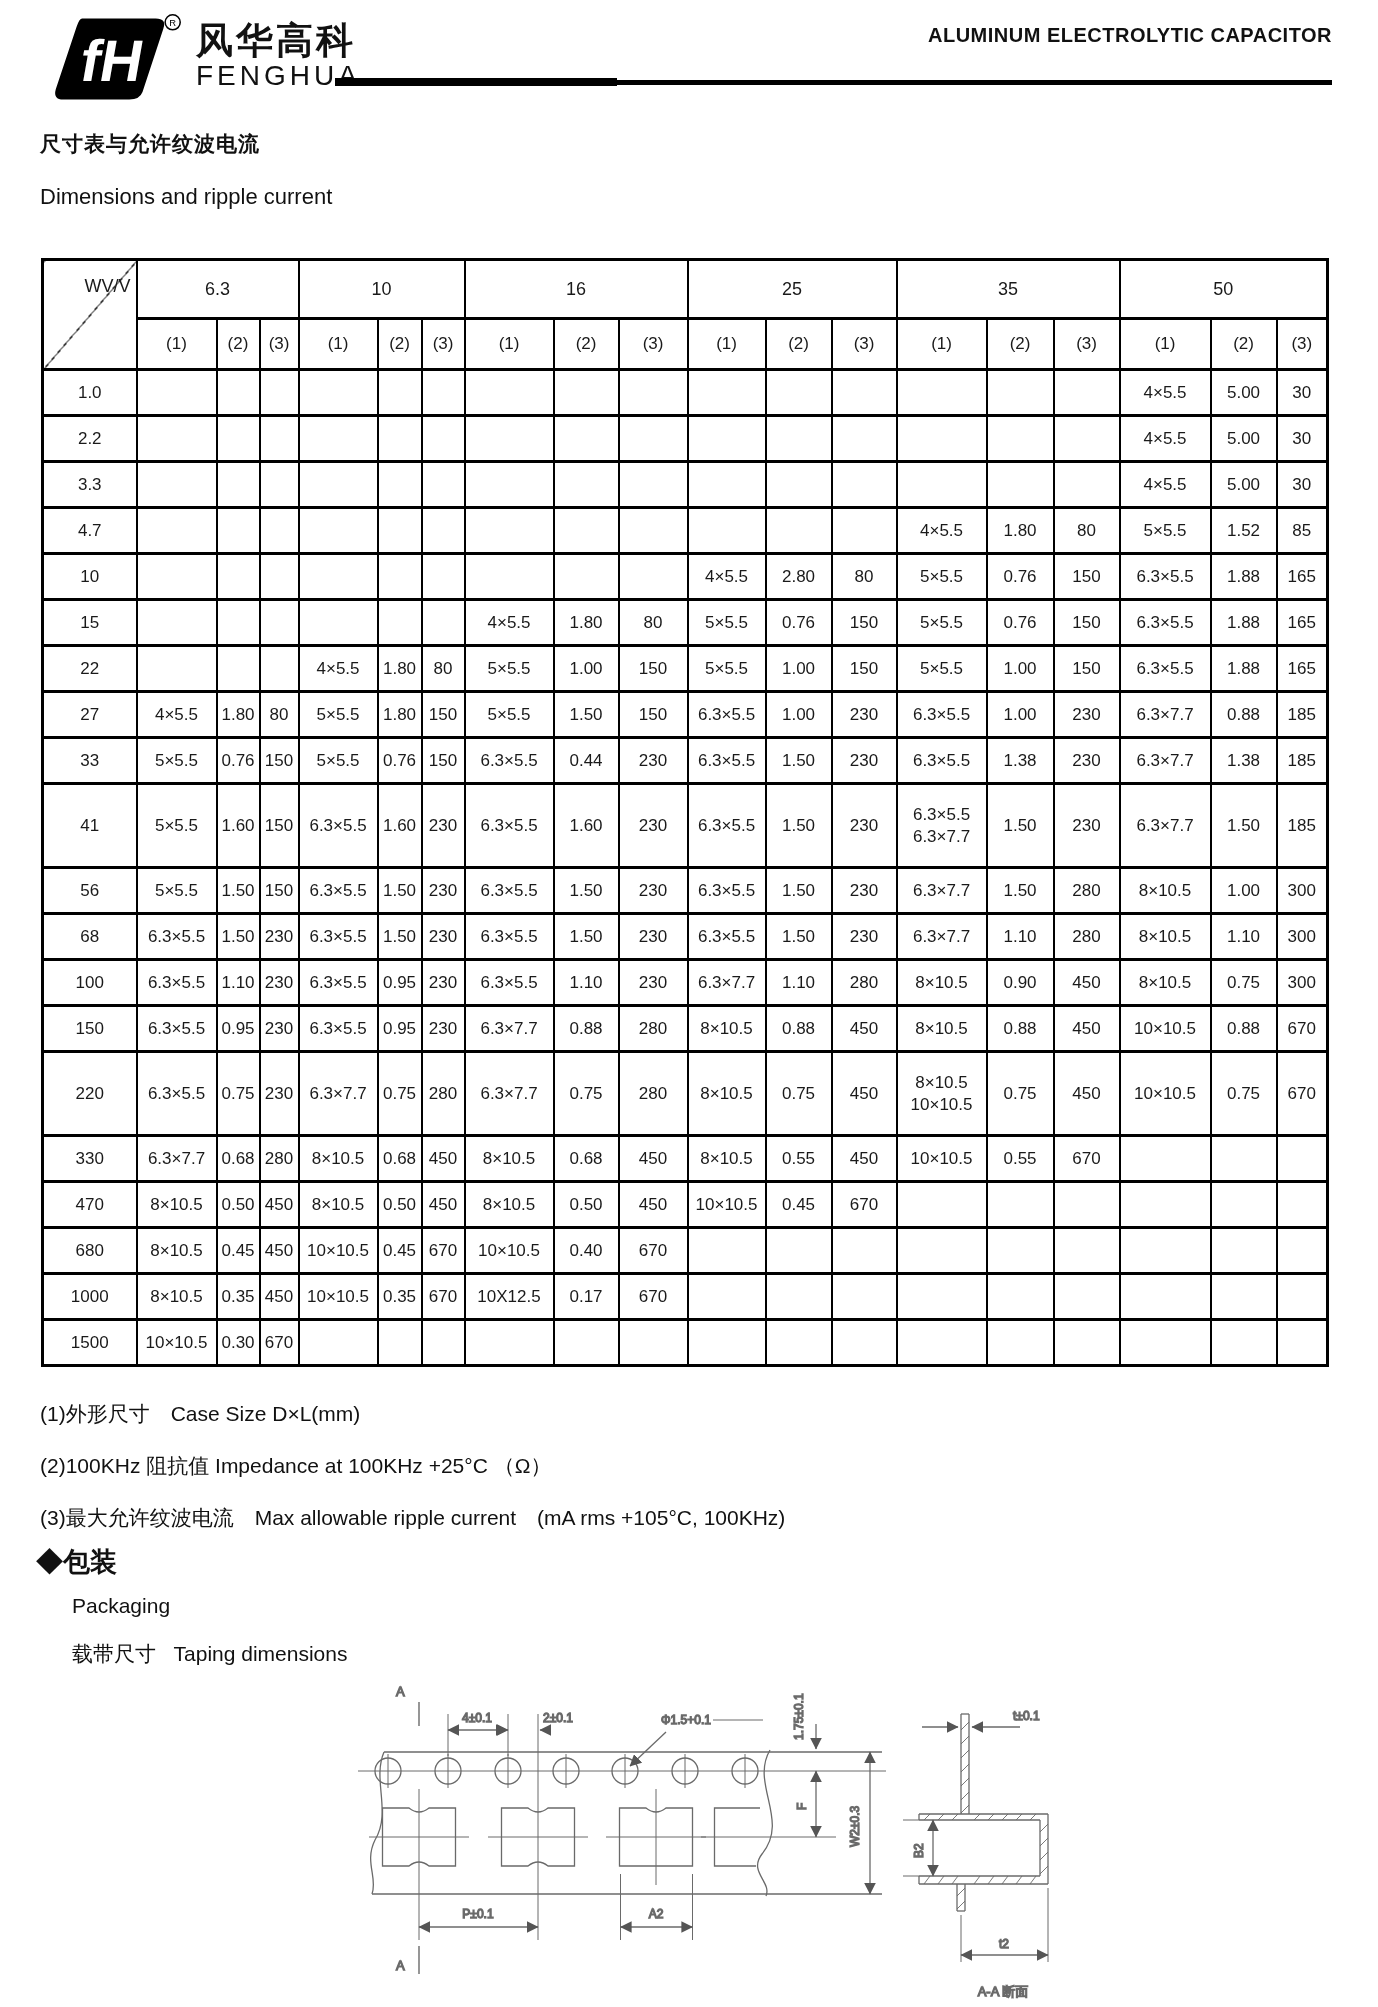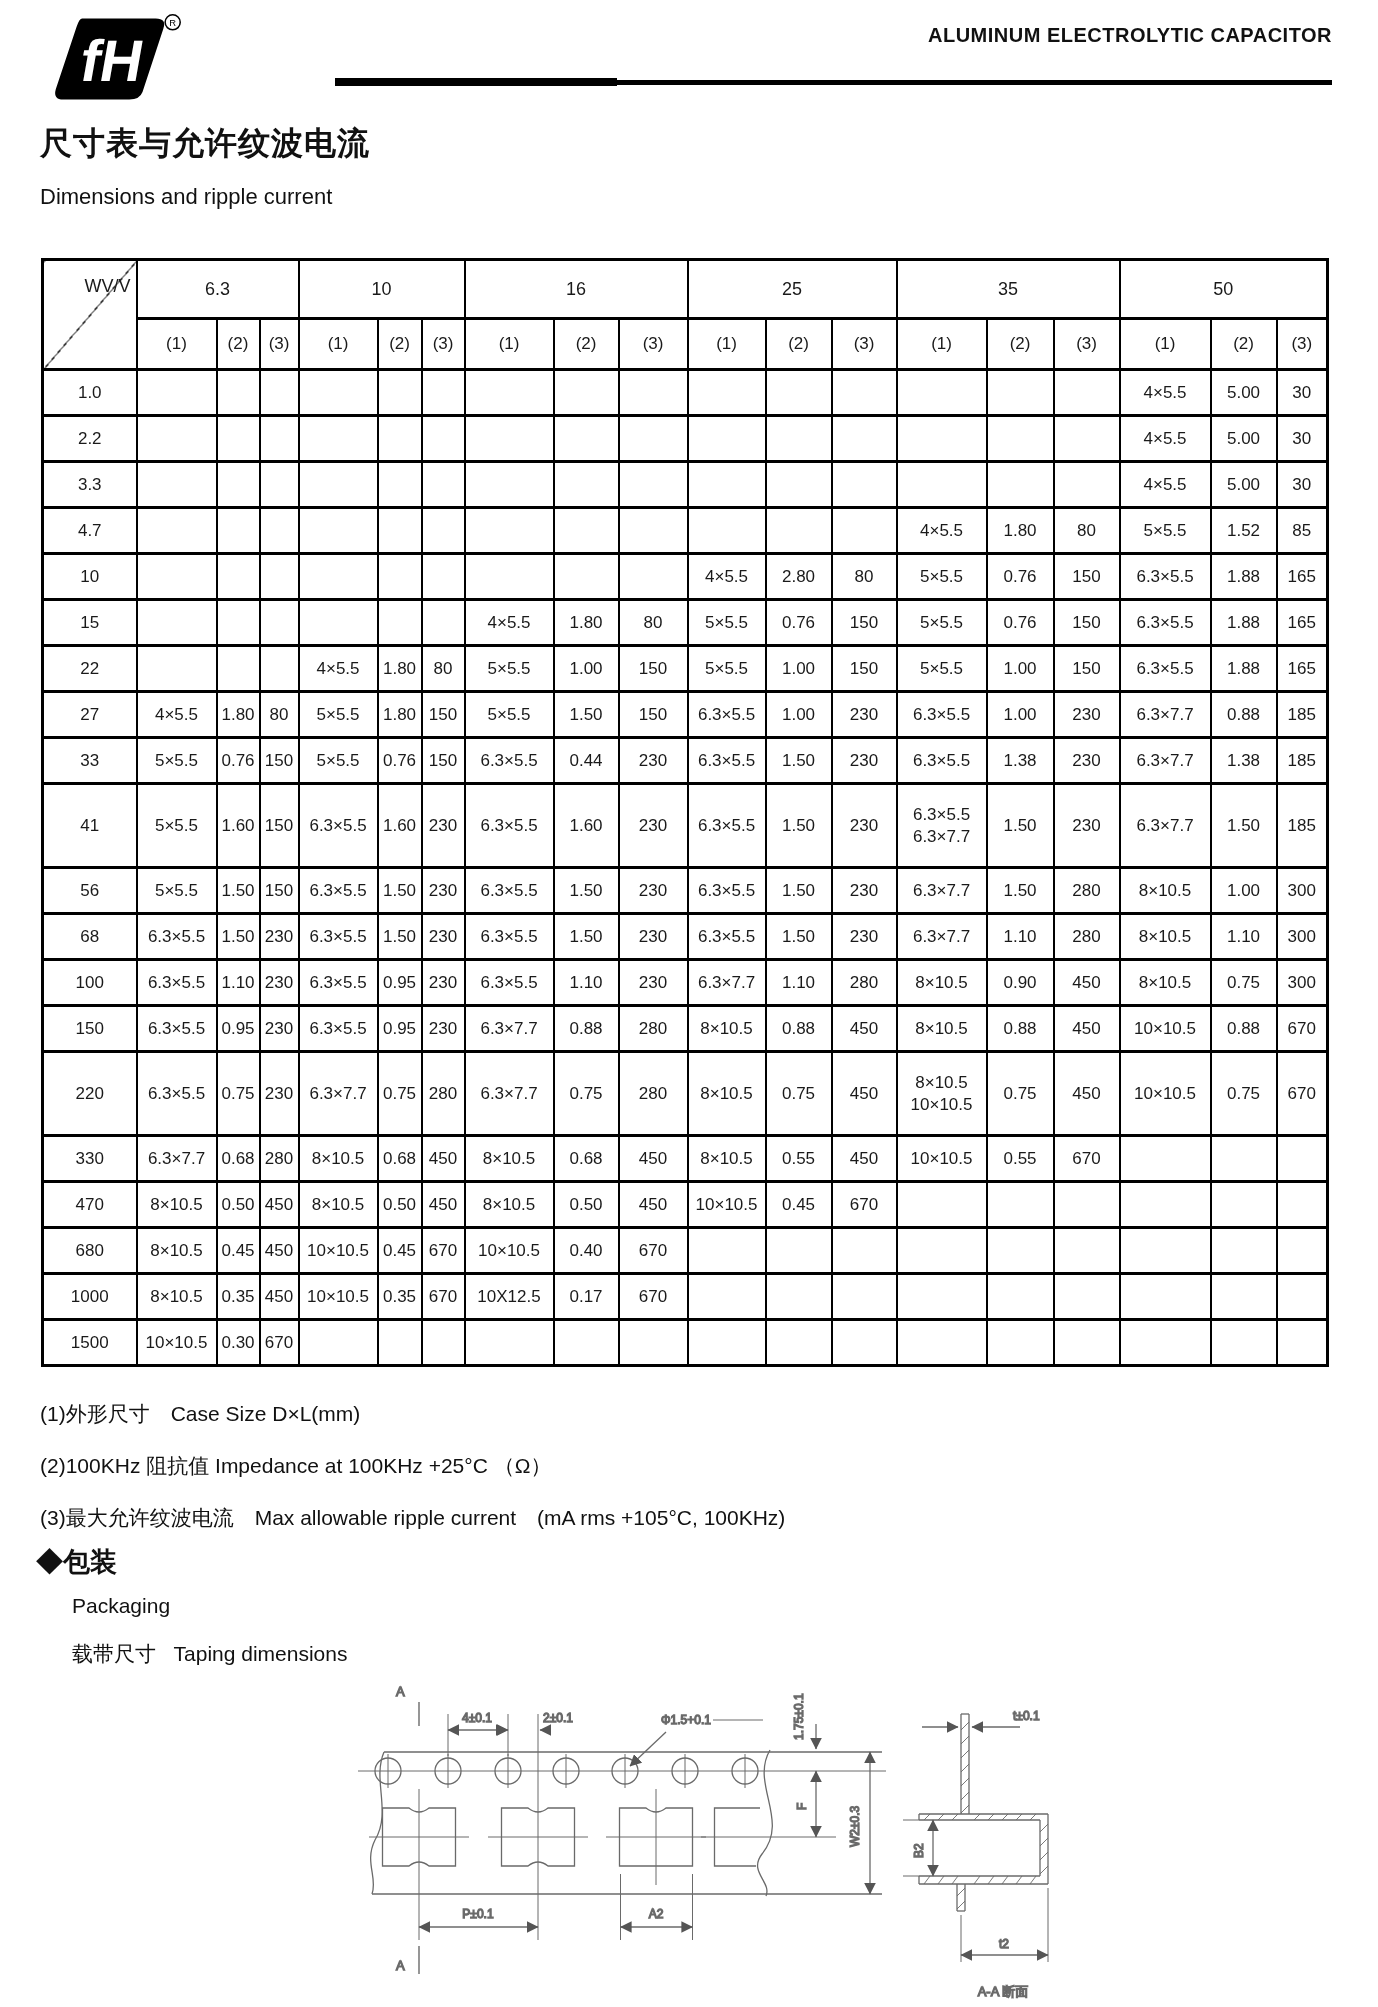--- a/index.html
+++ b/index.html
@@ -10,21 +10,21 @@
   .logo-block{position:absolute;left:52px;top:12px;display:flex;align-items:flex-start;}
   .logo-mark{width:132px;height:96px;}
   .brand-text{margin-left:12px;padding-top:10px;}
   .brand-cn{font-size:37px;font-weight:700;letter-spacing:3px;line-height:1.05;}
   .brand-en{font-size:28px;font-weight:500;letter-spacing:4px;line-height:1.1;}
   .doc-title{position:absolute;top:24px;right:46px;font-size:20px;font-weight:700;letter-spacing:.5px;}
   .rule{position:absolute;left:335px;top:80px;width:997px;height:5px;background:#000;}
   .rule-bold{position:absolute;left:335px;top:78px;width:282px;height:8px;background:#000;}
 
   
-  .sec-cn{position:absolute;left:40px;top:122px;font-size:32px;font-weight:600;letter-spacing:1px;}
+  .sec-cn{position:absolute;left:40px;top:130px;font-size:21px;font-weight:600;letter-spacing:1px;}
   .sec-en{position:absolute;left:40px;top:184px;font-size:22px;font-weight:400;}
 
   
   table.dim{position:absolute;left:41px;top:258px;width:1285px;border-collapse:collapse;
             table-layout:fixed;border:3px solid #000;}
   table.dim th,table.dim td{border:2px solid #000;border-top-width:3px;border-bottom-width:3px;
             text-align:center;vertical-align:middle;font-weight:400;font-size:17px;
             padding:0;white-space:pre-line;line-height:1.25;color:#1a1a1a;overflow:hidden;}
   #vrow th{height:56px;font-size:18px;}
   #srow th{height:48px;font-size:17px;}
@@ -53,20 +53,24 @@
 
   <div class="logo-block">
     <svg class="logo-mark" viewBox="0 0 140 100">
       <path d="M32,6 L110,6 Q122,6 118,17 L96,84 Q93,92 82,92 L12,92 Q1,92 4,81 L26,15 Q29,6 32,6 Z" fill="#000"></path>
       <g transform="skewX(-10)">
         <text x="40" y="72" font-size="62" font-weight="bold" fill="#fff" font-family="Liberation Sans, sans-serif">fH</text>
       </g>
       <circle cx="128" cy="10" r="8" fill="none" stroke="#000" stroke-width="1.6"></circle>
       <text x="128" y="14" font-size="10" text-anchor="middle" fill="#000" font-family="Liberation Sans, sans-serif">R</text>
     </svg>
+    <div class="brand-text">
+      <div class="brand-cn">风华高科</div>
+      <div class="brand-en">FENGHUA</div>
+    </div>
   </div>
   <div class="doc-title">ALUMINUM ELECTROLYTIC CAPACITOR</div>
   <div class="rule"></div>
   <div class="rule-bold"></div>
 
   <div class="sec-cn">尺寸表与允许纹波电流</div>
   <div class="sec-en">Dimensions and ripple current</div>
 
   <table class="dim">
     <colgroup>

